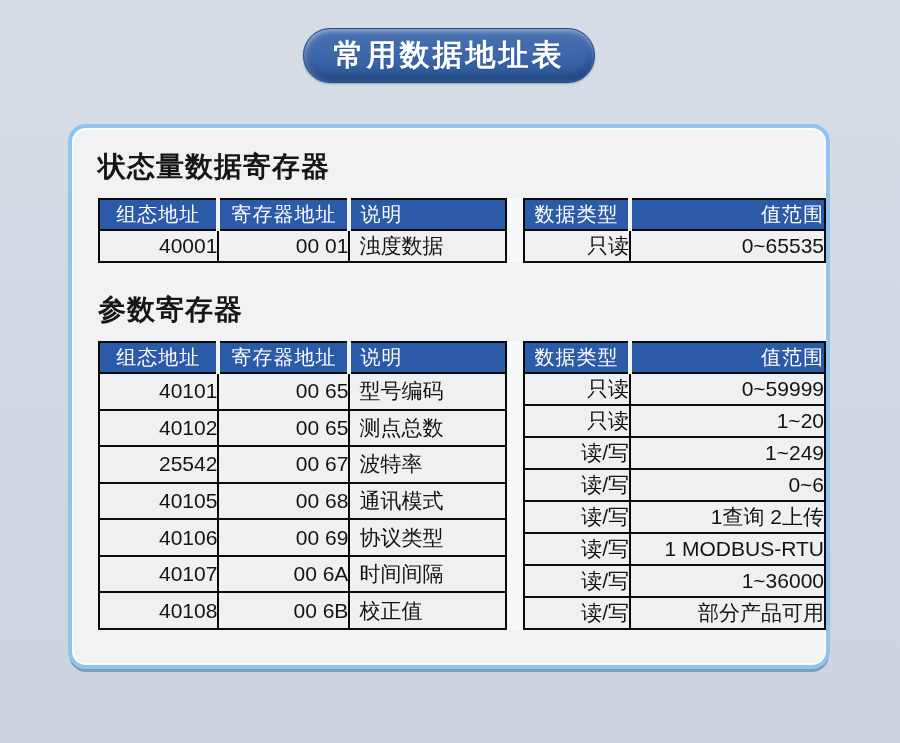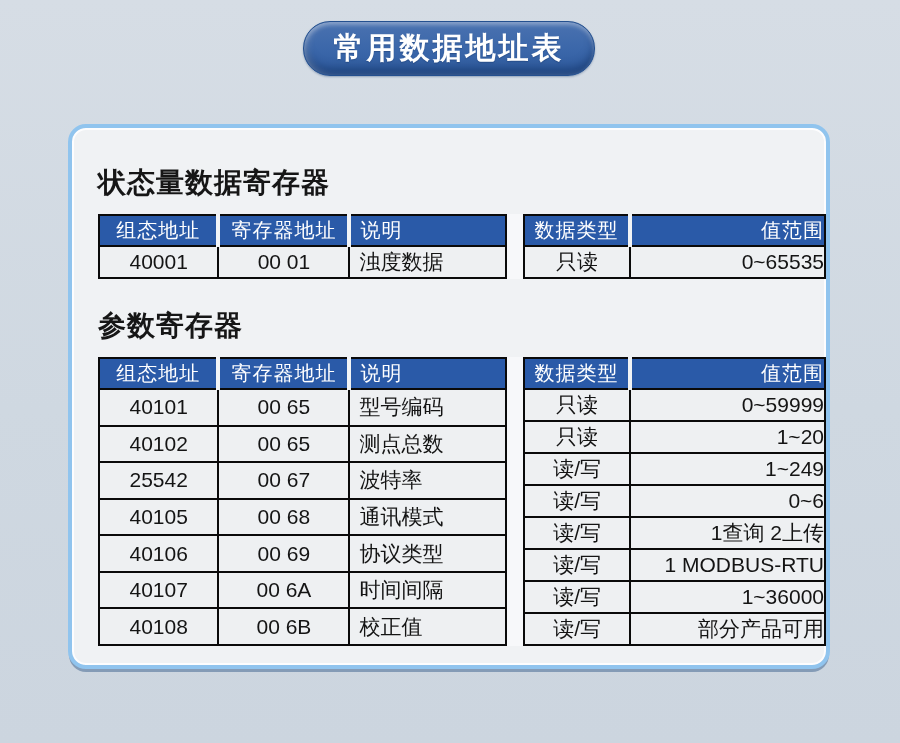--- a/index.html
+++ b/index.html
@@ -5,21 +5,21 @@
   html, body { margin: 0; padding: 0; }
   body {
     width: 900px; height: 743px;
     font-family: "Liberation Sans", "DejaVu Sans", sans-serif;
     background: linear-gradient(180deg, #d6dde5 0%, #cfd8e1 55%, #ccd5df 100%);
   }
   .stage { position: relative; width: 900px; height: 743px; overflow: hidden; }
 
   
   .pill {
-    position: absolute; left: 303px; top: 21px; width: 290px; height: 53px;
+    position: absolute; left: 303px; top: 28px; width: 290px; height: 53px;
     border-radius: 27px;
     background: linear-gradient(180deg, #4a72b0 0%, #3a66a9 55%, #2e5a9d 100%);
     border: 1px solid #24508f;
     box-shadow:
       inset 0 3px 4px rgba(255,255,255,.30),
       inset 4px 0 6px rgba(255,255,255,.18),
       inset 0 -7px 9px rgba(14,44,94,.50),
       0 1px 2px rgba(30,60,110,.35);
     display: flex; align-items: center; justify-content: center;
   }
@@ -31,21 +31,21 @@
   
   .card {
     position: absolute; left: 68px; top: 124px; width: 762px; height: 545px;
     box-sizing: border-box;
     background: #f0f2f4;
     border: 4px solid #90c4ee;
     border-radius: 18px;
     box-shadow:
       0 4px 0 -1px rgba(73,108,148,.55),
       inset 0 0 0 2px #fdfdfe;
-    padding: 36px 0 0 26px;
+    padding: 20px 0 0 26px;
   }
 
   .sec-title {
     margin: 0; font-size: 28px; line-height: 38px;
     color: #161616; font-weight: 600; letter-spacing: 1px;
   }
   .sec-2 { margin-top: 28px; }
 
   .tbl { display: flex; margin-top: 12px; align-items: stretch; }
   .tbl-gap { width: 16px; background: #f7f8fa; }
@@ -60,21 +60,21 @@
     border-left: 4px solid #f2f4f6;
     border-bottom: 2px solid #0a0a0a;
     text-align: center;
   }
   th:first-child { border-left: none; }
 
   td {
     font-size: 21px; color: #141414;
     height: 30px; padding: 0;
     border: 2px solid #0a0a0a;
-    text-align: center;
+    text-align: right;
     background: #eef0f2;
   }
 
   .w-config   { width: 117px; }
   .w-register { width: 128px; margin-top: 41px; }
   .w-desc     { width: 146px; }
   .w-type     { width: 104px; }
   .w-range    { width: 180px; }
 
   th.al, td.al { text-align: left; padding-left: 9px; }

